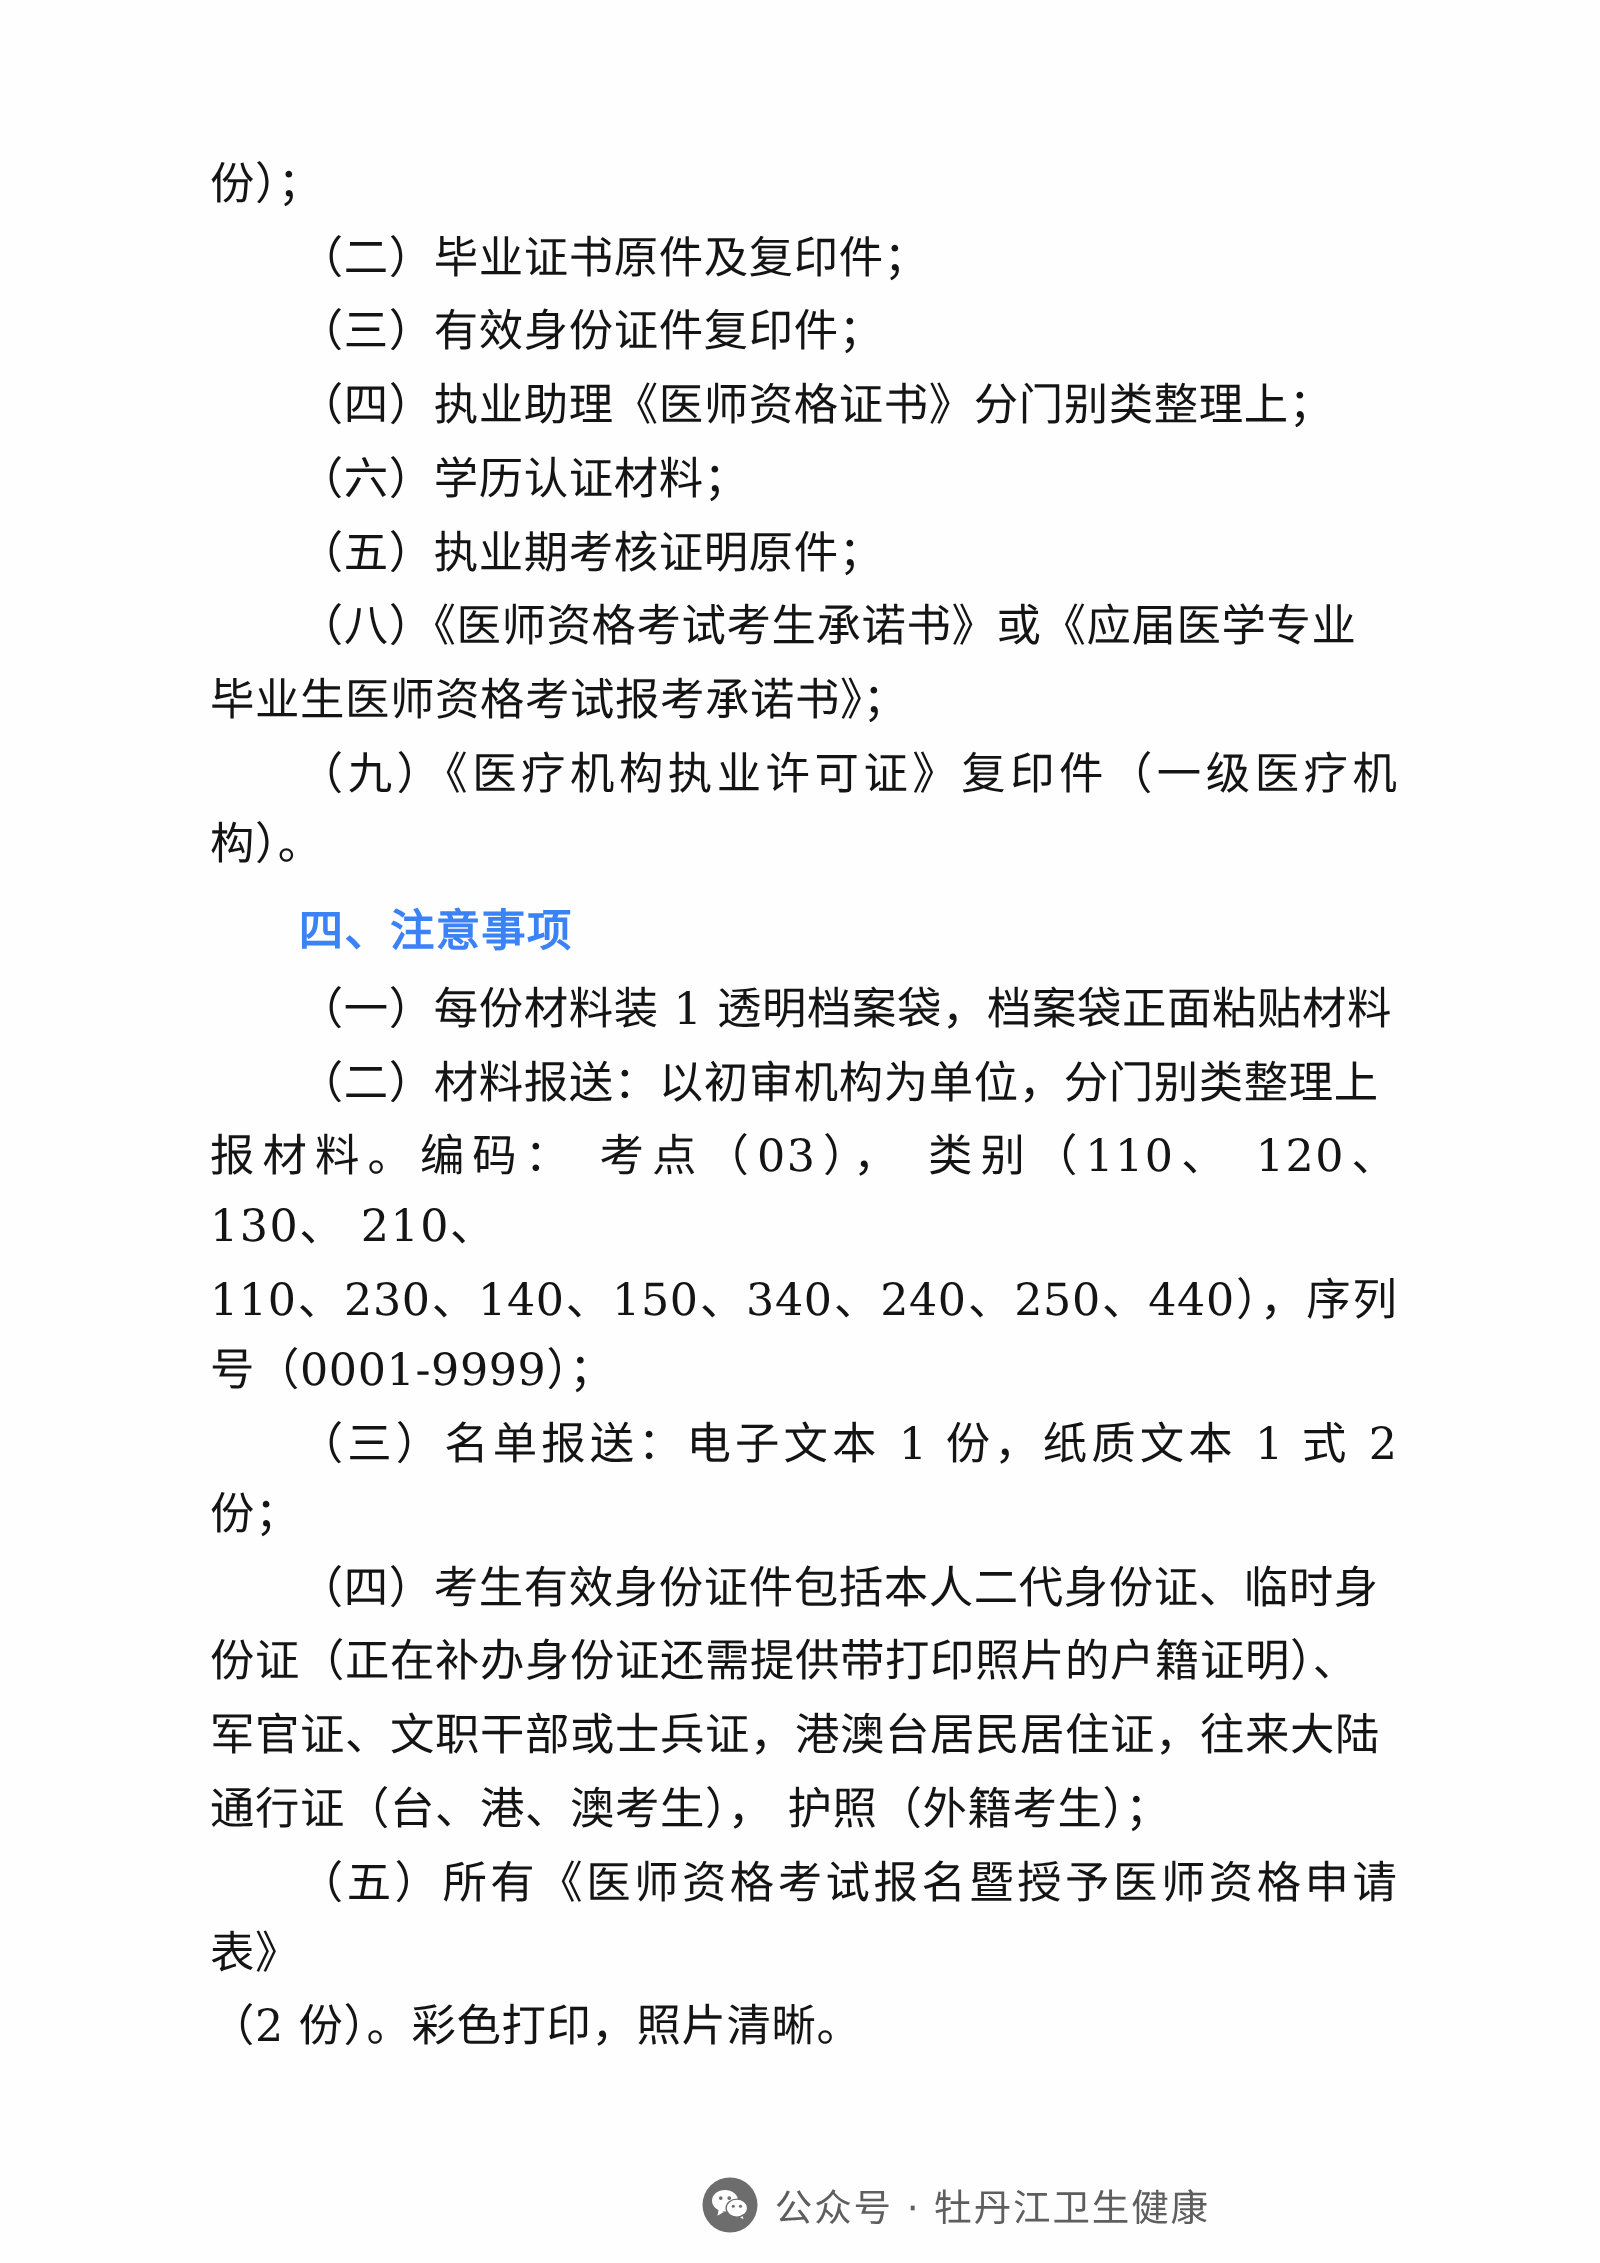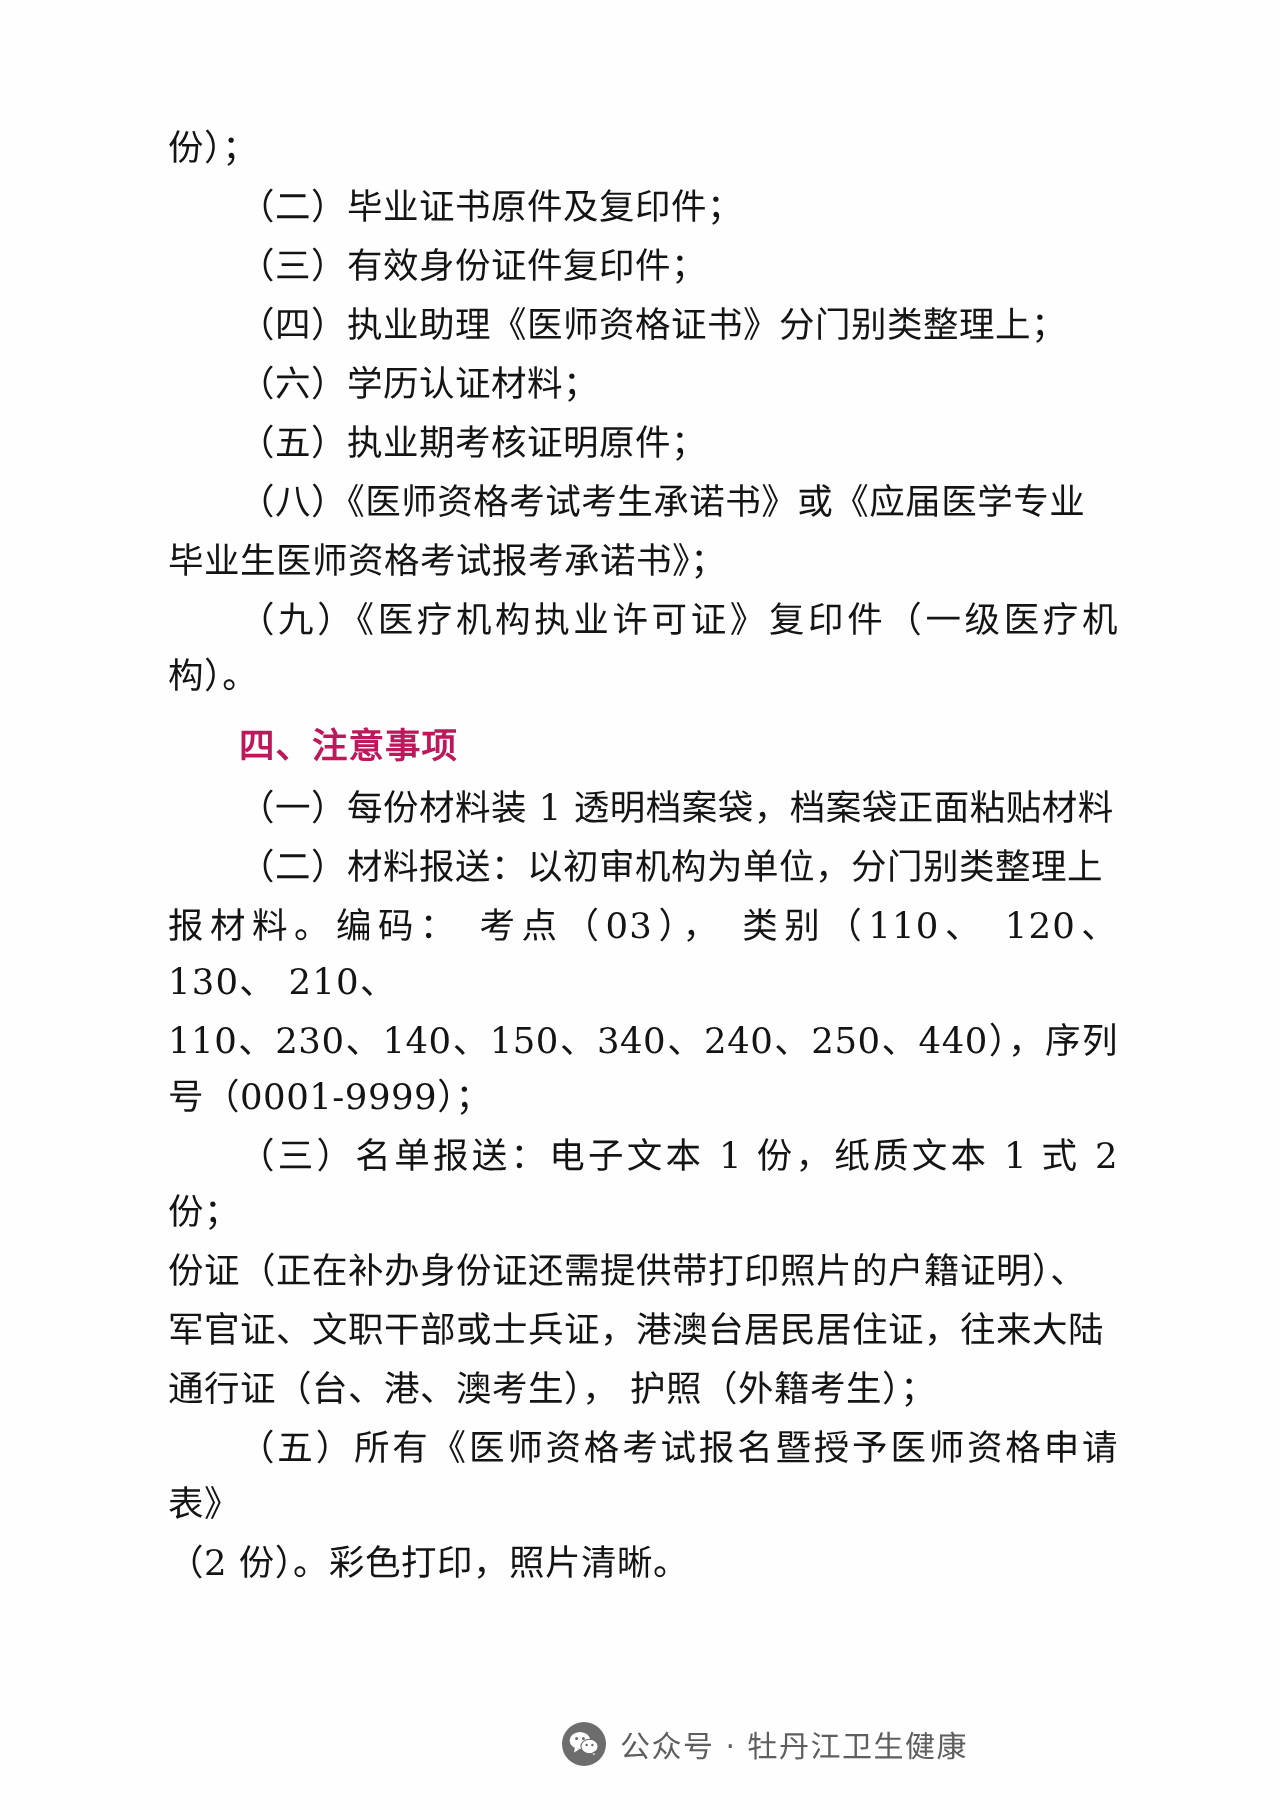--- a/index.html
+++ b/index.html
@@ -44,30 +44,30 @@
   .no-indent {
     text-indent: 0;
   }
   .section-head {
     font-size: 35.5px;
     line-height: 56px;
     margin: 14px 0 6px 0;
     text-indent: 71px;
     font-weight: 700;
     letter-spacing: 1px;
-    color: #be185d;
+    color: #3b82f6;
     font-family: "DejaVu Sans", "Liberation Sans", sans-serif;
   }
   .wide-space {
     letter-spacing: 1.2px;
   }
   .footer {
     position: absolute;
     left: 0;
-    bottom: 44px;
+    bottom: 24px;
     width: 1088px;
     height: 60px;
   }
   .wechat-block {
     position: absolute;
     right: 120px;
     bottom: 0;
     display: flex;
     align-items: center;
     gap: 14px;
@@ -110,20 +110,21 @@
     <p class="para no-indent">毕业生医师资格考试报考承诺书》；</p>
     <p class="para indent">（九）《医疗机构执业许可证》复印件（一级医疗机构）。</p>
 
     <p class="section-head">四、注意事项</p>
 
     <p class="para indent">（一）每份材料装 1 透明档案袋，档案袋正面粘贴材料</p>
     <p class="para indent">（二）材料报送：以初审机构为单位，分门别类整理上</p>
     <p class="para no-indent wide-space">报材料。编码： 考点（03）， 类别（110、 120、 130、 210、</p>
     <p class="para no-indent">110、230、140、150、340、240、250、440），序列号（0001-9999）；</p>
     <p class="para indent">（三）名单报送：电子文本 1 份，纸质文本 1 式 2 份；</p>
+    <p class="para indent">（四）考生有效身份证件包括本人二代身份证、临时身</p>
     <p class="para no-indent">份证（正在补办身份证还需提供带打印照片的户籍证明）、</p>
     <p class="para no-indent">军官证、文职干部或士兵证，港澳台居民居住证，往来大陆</p>
     <p class="para no-indent">通行证（台、港、澳考生）， 护照（外籍考生）；</p>
     <p class="para indent">（五）所有《医师资格考试报名暨授予医师资格申请表》</p>
     <p class="para no-indent">（2 份）。彩色打印，照片清晰。</p>
 
   </div>
 
   <div class="footer">
     <div class="wechat-block">

